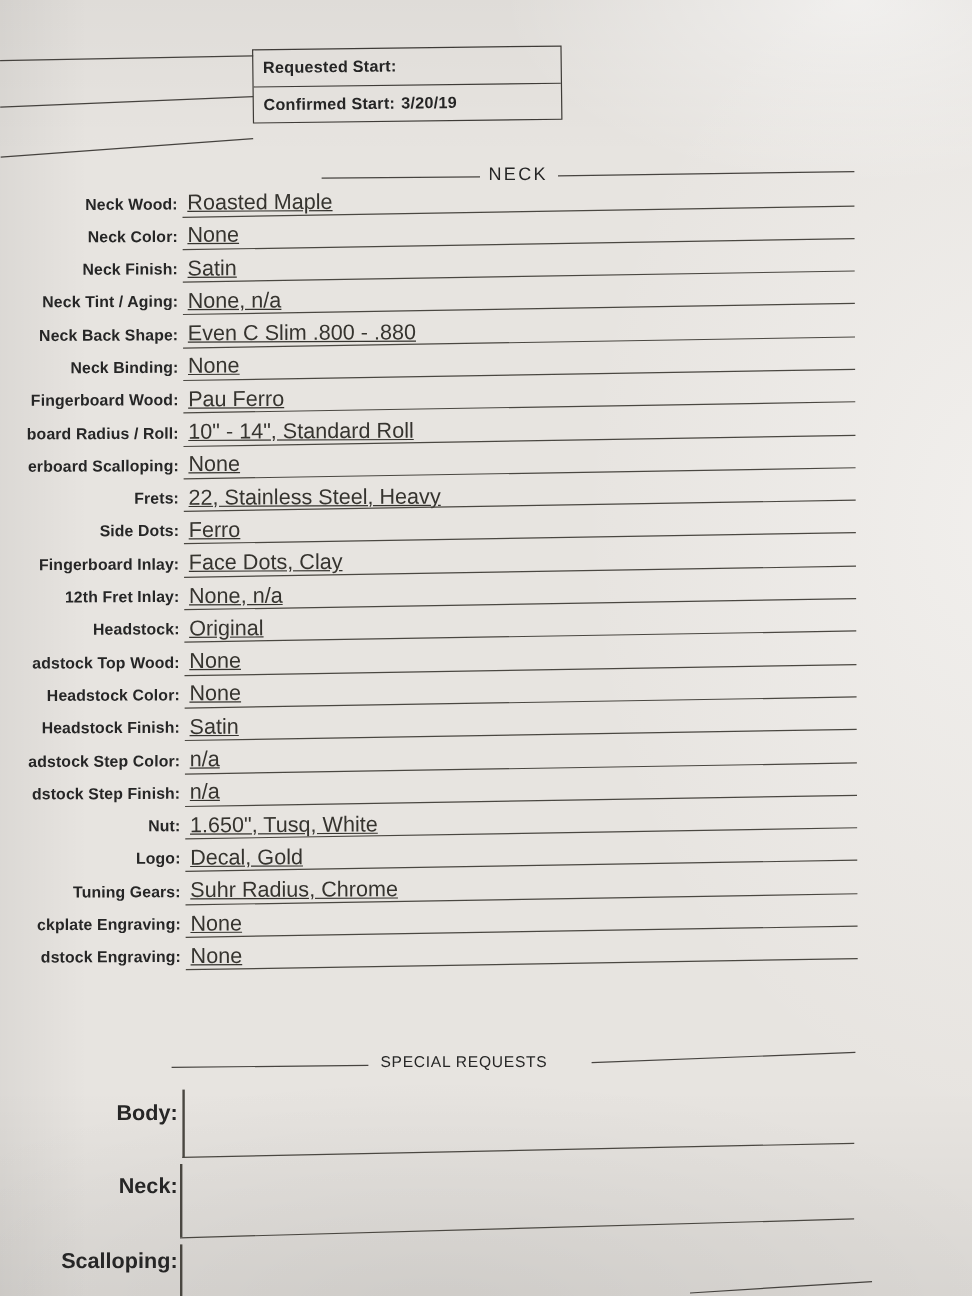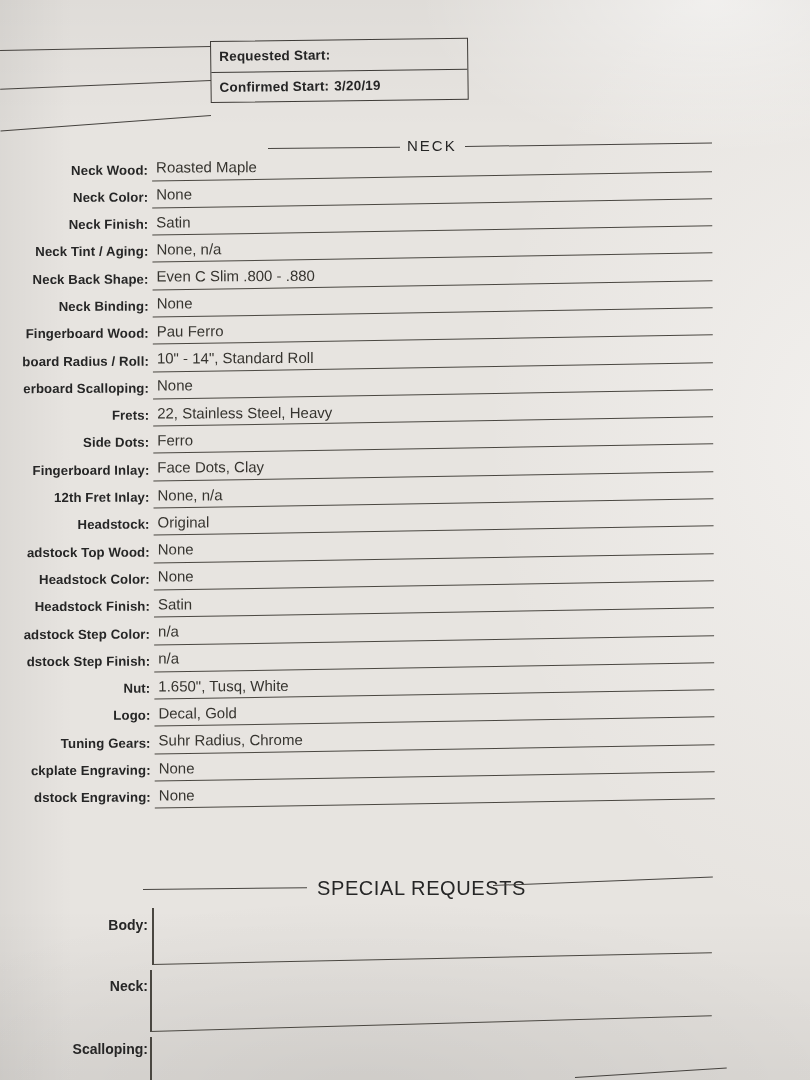--- a/index.html
+++ b/index.html
@@ -33,36 +33,36 @@
   .sched-row{flex:1;display:flex;align-items:center;padding-left:8px;font-weight:bold;font-size:13.5px;letter-spacing:0.2px;color:#252525;}
   .sched-row.first{border-bottom:1.6px solid #3e3b37;}
   .sched-row .v{margin-left:5px;}
 
   
   .sec-title{position:absolute;font-weight:normal;color:#262626;white-space:nowrap;}
   .sec-line{position:absolute;border-top:1.5px solid #474440;transform-origin:left center;}
   .neck-title{left:407px;top:137px;font-size:15px;letter-spacing:2px;}
   .neck-line-l{left:268px;top:148px;width:132px;transform:rotate(-0.5deg);}
   .neck-line-r{left:465px;top:146px;width:247px;transform:rotate(-0.8deg);}
-  .sr-title{left:317px;top:877px;font-size:20px;letter-spacing:0.6px;}
+  .sr-title{left:317px;top:877px;font-size:13px;letter-spacing:0.6px;}
   .sr-line-l{left:143px;top:889px;width:164px;transform:rotate(-0.6deg);}
   .sr-line-r{left:493px;top:885px;width:220px;transform:rotate(-2.2deg);}
 
   
   .fields{position:absolute;left:0;top:159px;width:810px;transform:rotate(-0.25deg);transform-origin:60px 0;}
   .field-row{position:relative;height:27.3px;}
   .f-label{
     position:absolute;left:-20px;width:168px;top:3.5px;text-align:right;
     font-weight:bold;font-size:13.2px;letter-spacing:0.1px;color:#262626;white-space:nowrap;overflow:visible;
   }
-  .f-value{position:absolute;left:156px;top:0px;font-size:15px;color:#36342f;white-space:nowrap;}
+  .f-value{position:absolute;left:156px;top:0px;font-size:18px;color:#36342f;white-space:nowrap;text-decoration:underline;}
   .f-line{position:absolute;left:152px;top:21.5px;width:560px;border-top:1.4px solid #4a4741;transform:rotate(-0.7deg);transform-origin:left center;}
 
   
-  .sr-label{position:absolute;left:0;width:148px;text-align:right;font-weight:bold;font-size:14px;color:#262626;}
+  .sr-label{position:absolute;left:0;width:148px;text-align:right;font-weight:bold;font-size:18px;color:#262626;}
   .sr-vline{position:absolute;width:1.5px;background:#4a4741;}
   .sr-bline{position:absolute;border-top:1.5px solid #4a4741;transform-origin:left center;}
   .body-label{top:917px;}
   .body-vline{left:152px;top:908px;height:57px;}
   .body-bline{left:152px;top:964px;width:560px;transform:rotate(-1.2deg);}
   .neckbox-label{top:978px;}
   .neckbox-vline{left:150px;top:970px;height:61px;}
   .neckbox-bline{left:150px;top:1031px;width:562px;transform:rotate(-1.6deg);}
   .elec-label{top:1041px;}
   .elec-vline{left:150px;top:1037px;height:43px;}

